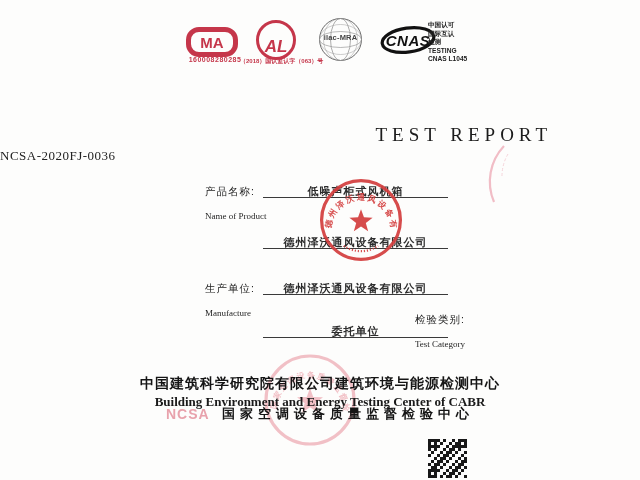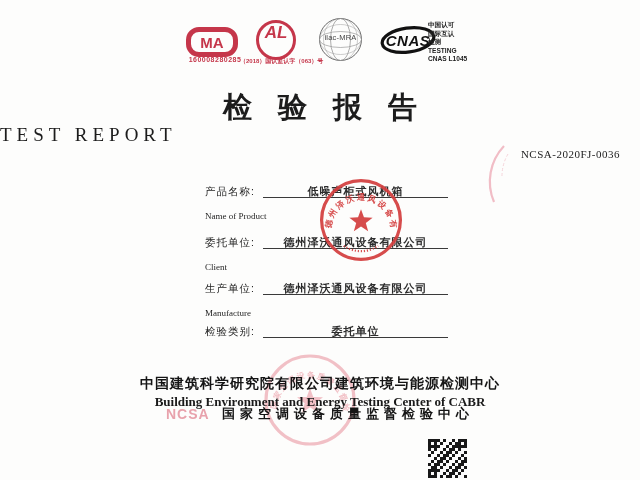--- a/index.html
+++ b/index.html
@@ -4,35 +4,35 @@
 <style>
   html,body{margin:0;padding:0;background:#e8e8e8;font-family:"Liberation Sans","DejaVu Sans",sans-serif;}
   #canvas{position:relative;width:640px;height:480px;background:#fdfdfc;overflow:hidden;margin:0 auto;}
 
   
   .logo-row{position:absolute;left:0;top:0;width:640px;height:80px;}
   .cma{position:absolute;left:186px;top:27px;width:52px;height:30px;border:5px solid #c5364a;border-radius:13px;box-sizing:border-box;
        display:flex;align-items:center;justify-content:center;color:#c5364a;font-weight:bold;font-size:15px;letter-spacing:0;}
   .cma-num{position:absolute;left:180px;top:56px;width:70px;text-align:center;color:#c5364a;font-size:7px;font-weight:bold;letter-spacing:.5px;}
   .cal{position:absolute;left:256px;top:20px;width:40px;height:40px;border:3px solid #c5364a;border-radius:50%;box-sizing:border-box;
-       display:flex;align-items:flex-start;justify-content:center;color:#c5364a;font-weight:bold;font-style:italic;font-size:17px;}
+       display:flex;align-items:flex-end;justify-content:center;color:#c5364a;font-weight:bold;font-style:italic;font-size:17px;}
   .cal-cap{position:absolute;left:240px;top:57px;width:80px;text-align:center;color:#c5364a;font-size:6px;font-weight:bold;white-space:nowrap;}
   .ilac{position:absolute;left:318px;top:17px;width:45px;height:45px;}
-  .ilac-label{position:absolute;left:318px;top:33px;width:45px;text-align:center;font-size:7.5px;font-weight:normal;color:#444;letter-spacing:.2px;}
+  .ilac-label{position:absolute;left:318px;top:33px;width:45px;text-align:center;font-size:7.5px;font-weight:bold;color:#444;letter-spacing:.2px;}
   .cnas{position:absolute;left:380px;top:24px;width:56px;height:34px;}
   .cnas-word{position:absolute;left:0;top:8px;width:56px;text-align:center;font-weight:bold;font-style:italic;font-size:15px;color:#111;letter-spacing:.5px;}
   .cnas-lines{position:absolute;left:428px;top:21px;width:60px;font-size:6.6px;line-height:8.6px;color:#222;font-weight:bold;}
 
   
   .title-zh{position:absolute;left:0;top:88px;width:640px;text-align:center;font-family:"Liberation Serif","DejaVu Serif",serif;
             font-size:29px;font-weight:bold;color:#1c1c1c;letter-spacing:26px;text-indent:26px;}
-  .title-en{position:absolute;left:0;top:124px;width:552px;text-align:left;font-family:"Liberation Serif","DejaVu Serif",serif;
+  .title-en{position:absolute;left:0;top:124px;width:552px;text-align:right;font-family:"Liberation Serif","DejaVu Serif",serif;
             font-size:19px;color:#1c1c1c;letter-spacing:5px;}
-  .report-no{position:absolute;left:0;top:148px;width:620px;text-align:right;font-family:"Liberation Serif","DejaVu Serif",serif;
-             font-size:11px;color:#222;letter-spacing:.5px;}
+  .report-no{position:absolute;left:0;top:148px;width:620px;text-align:left;font-family:"Liberation Serif","DejaVu Serif",serif;
+             font-size:13px;color:#222;letter-spacing:.5px;}
 
   
   .field{position:absolute;left:205px;width:260px;}
   .f-label-zh{font-size:10.5px;color:#1e1e1e;letter-spacing:1px;}
   .f-label-en{font-family:"Liberation Serif","DejaVu Serif",serif;font-size:9px;color:#1e1e1e;margin-top:12px;}
   .f-line{position:absolute;border-bottom:1.2px solid #3a3a3a;left:263px;width:185px;height:0;}
   .f-value{position:absolute;left:263px;width:185px;text-align:center;font-size:11px;color:#2c2c2c;font-weight:bold;letter-spacing:1px;white-space:nowrap;}
 
   
   .seal-main{position:absolute;left:318px;top:177px;width:86px;height:86px;opacity:.93;}
@@ -89,47 +89,43 @@
     </div>
     <div class="cnas-lines">
       <div>中国认可</div>
       <div>国际互认</div>
       <div>检测</div>
       <div>TESTING</div>
       <div>CNAS L1045</div>
     </div>
   </div>
 
-  <div class="title-zh">检验报告</div>
   <div class="title-en">TEST REPORT</div>
   <div class="report-no">NCSA-2020FJ-0036</div>
 
   <div class="field" style="top:185px;">
     <div class="f-label-zh">产品名称:</div>
     <div class="f-label-en">Name of Product</div>
   </div>
   <div class="f-value" style="top:184px;">低噪声柜式风机箱</div>
   <div class="f-line" style="top:197px;"></div>
 
-  <div class="field" style="top:236px;">
-    <div class="f-label-zh">委托单位:</div>
-    <div class="f-label-en">Client</div>
-  </div>
   <div class="f-value" style="top:235px;">德州泽沃通风设备有限公司</div>
   <div class="f-line" style="top:248px;"></div>
 
   <div class="field" style="top:282px;">
     <div class="f-label-zh">生产单位:</div>
     <div class="f-label-en">Manufacture</div>
   </div>
   <div class="f-value" style="top:281px;">德州泽沃通风设备有限公司</div>
   <div class="f-line" style="top:294px;"></div>
 
-  <div class="field" style="top:325px;">
+  <div class="field" style="top:313px;text-align:right;">
     <div class="f-label-zh">检验类别:</div>
+    <div class="f-label-en">Test Category</div>
   </div>
   <div class="f-value" style="top:324px;">委托单位</div>
   <div class="f-line" style="top:337px;"></div>
 
   <div class="seal-main">
     <svg width="86" height="86" viewBox="0 0 120 120">
       <circle cx="60" cy="60" r="55" fill="none" stroke="#d43f3f" stroke-width="4.5"></circle>
       <polygon points="60,45 64.1,56.3 76.2,56.7 66.7,64.2 70,75.8 60,69 50,75.8 53.3,64.2 43.8,56.7 55.9,56.3" fill="#d43f3f"></polygon>
       <path id="sealArcMain" d="M 18,74 A 42,42 0 1 1 102,74" fill="none"></path>
       <text font-size="11.5" fill="#d43f3f" font-weight="bold" letter-spacing="3">

